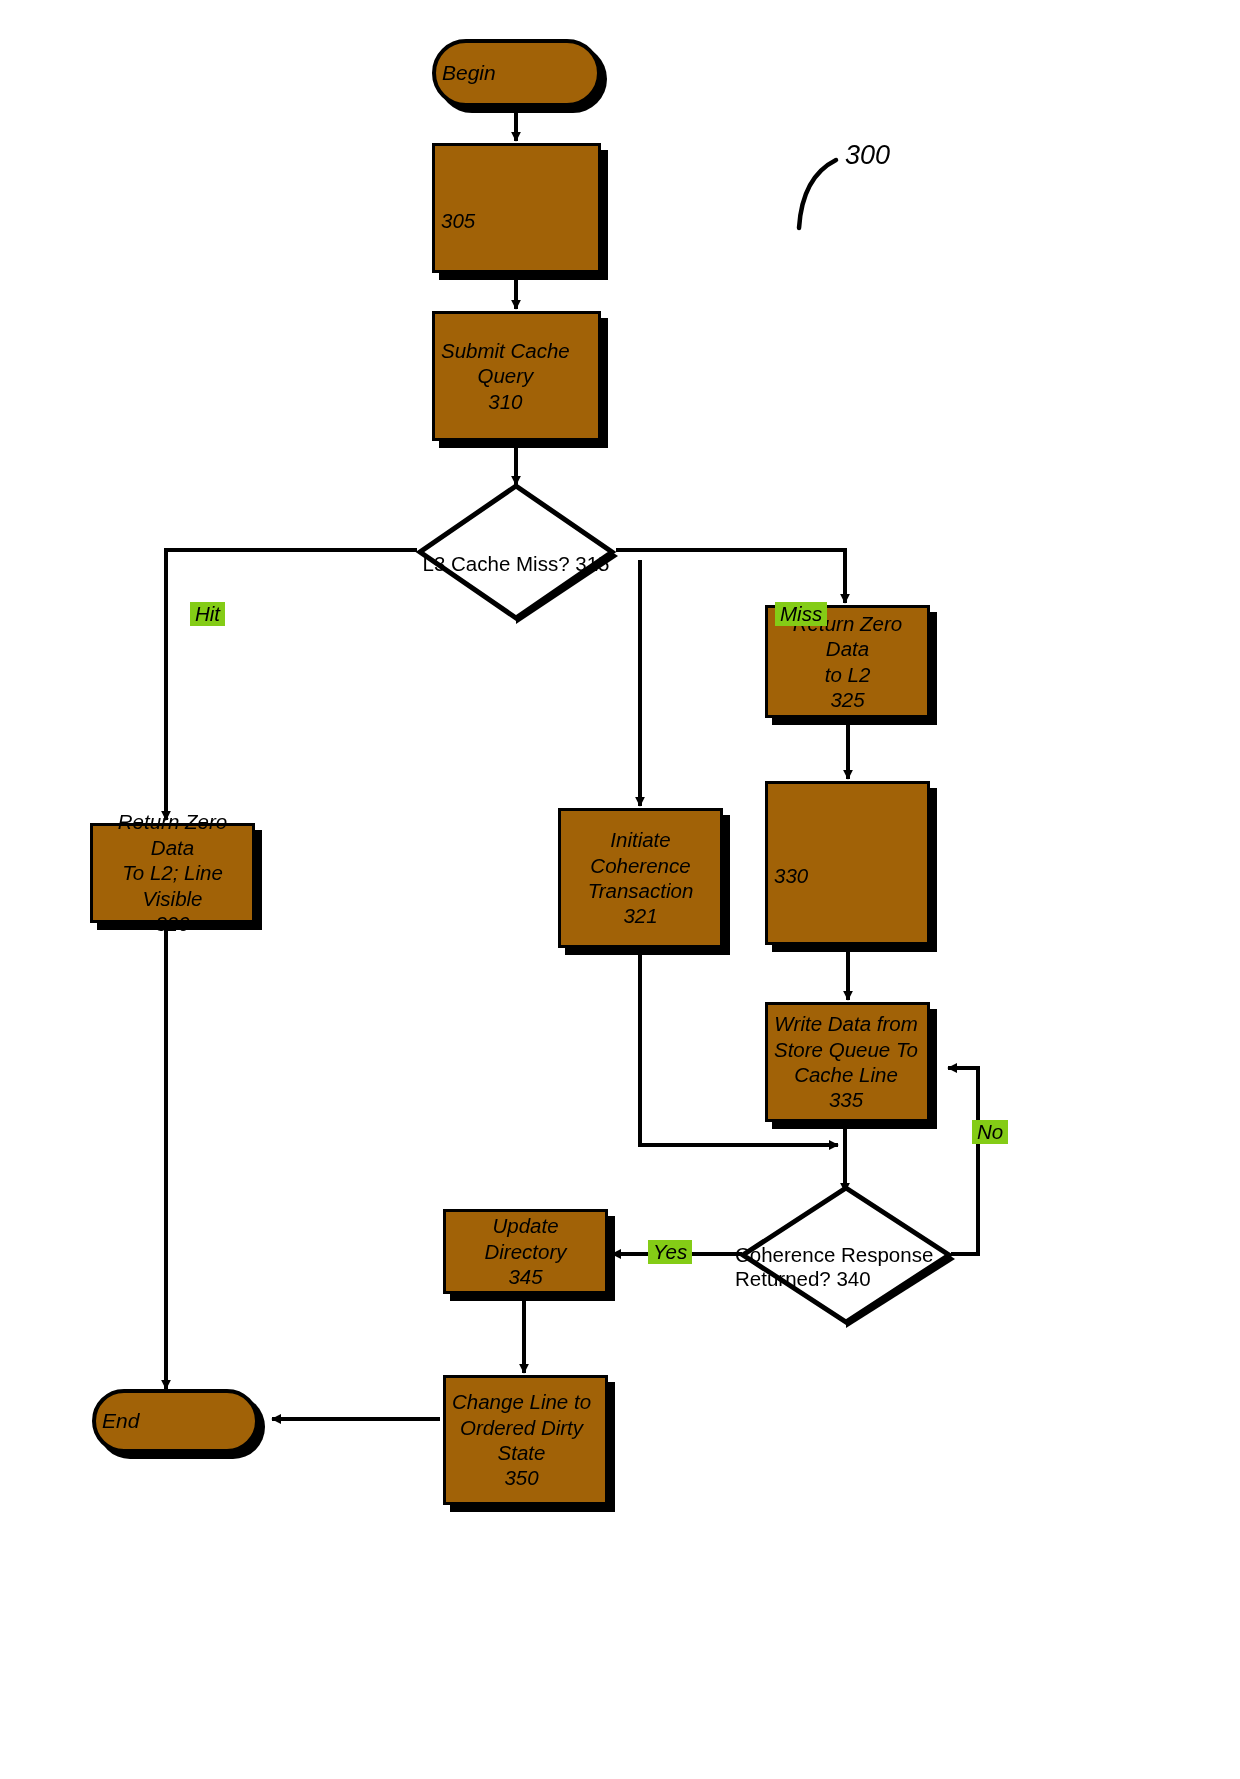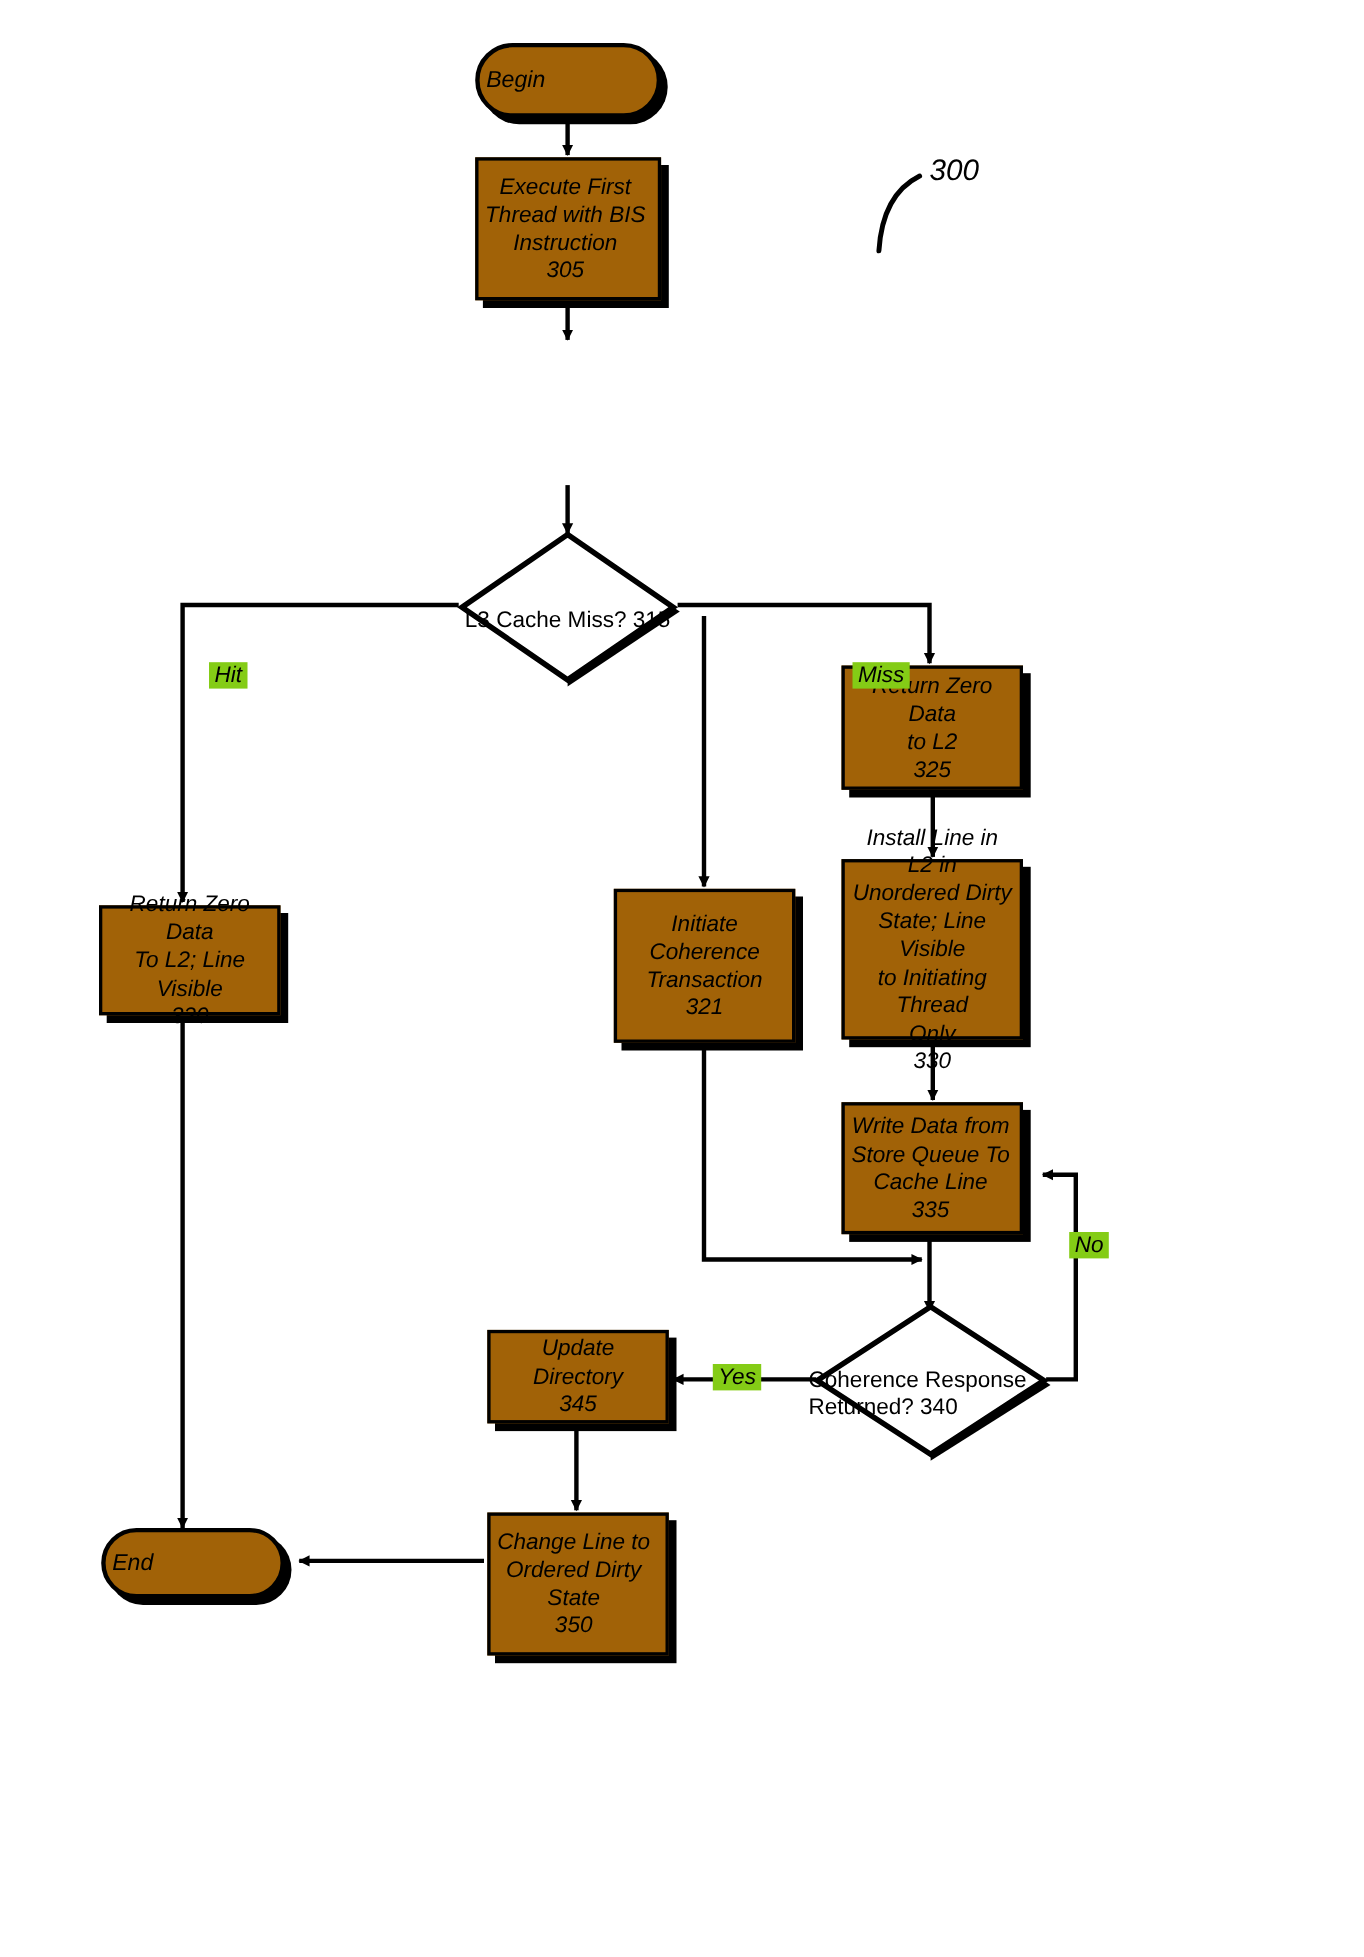--- a/index.html
+++ b/index.html
@@ -84,26 +84,29 @@
     </g>
 
     <path d="M799,228 C801,196 812,172 836,160" stroke="#000" stroke-width="4.5" fill="none" stroke-linecap="round"></path>
   </svg>
 
   <div class="node term" style="left:432px;top:39px;width:169px;height:68px;">
     <span class="txt">Begin</span>
   </div>
 
   <div class="node proc" style="left:432px;top:143px;width:169px;height:130px;">
-    <span class="txt"><span>Execute First
-Thread with BIS
-Instruction</span>
+    <span class="txt">
 <span class="num">305</span></span>
   </div>
 
+  <div class="node proc" style="left:432px;top:311px;width:169px;height:130px;">
+    <span class="txt"><span>Submit Cache
+Query</span>
+<span class="num">310</span></span>
+  </div>
 
   <div class="dec" style="left:412px;top:478px;width:208px;height:148px;">
     <svg class="dshape" viewBox="0 0 208 148" preserveAspectRatio="none">
       <path d="M104,8 L200,74 L104,140 L8,74 z" fill="#fff" stroke="#000" stroke-width="5"></path>
       <path d="M200,74 L104,140 L104,146 L206,78 z" fill="#000"></path>
     </svg>
     <div class="dlabel">
       <span class="txt"><span>L3
 Cache Miss?</span>
 <span class="num">315</span></span>
@@ -122,25 +125,21 @@
 <span class="num">321</span></span>
   </div>
 
   <div class="node proc" style="left:765px;top:605px;width:165px;height:113px;">
     <span class="txt"><span>Return Zero Data
 to L2</span>
 <span class="num">325</span></span>
   </div>
 
   <div class="node proc" style="left:765px;top:781px;width:165px;height:164px;">
-    <span class="txt"><span>Install Line in L2 in
-Unordered Dirty
-State; Line Visible
-to Initiating Thread
-Only</span>
+    <span class="txt">
 <span class="num">330</span></span>
   </div>
 
   <div class="node proc" style="left:765px;top:1002px;width:165px;height:120px;">
     <span class="txt"><span>Write Data from
 Store Queue To
 Cache Line</span>
 <span class="num">335</span></span>
   </div>
 

